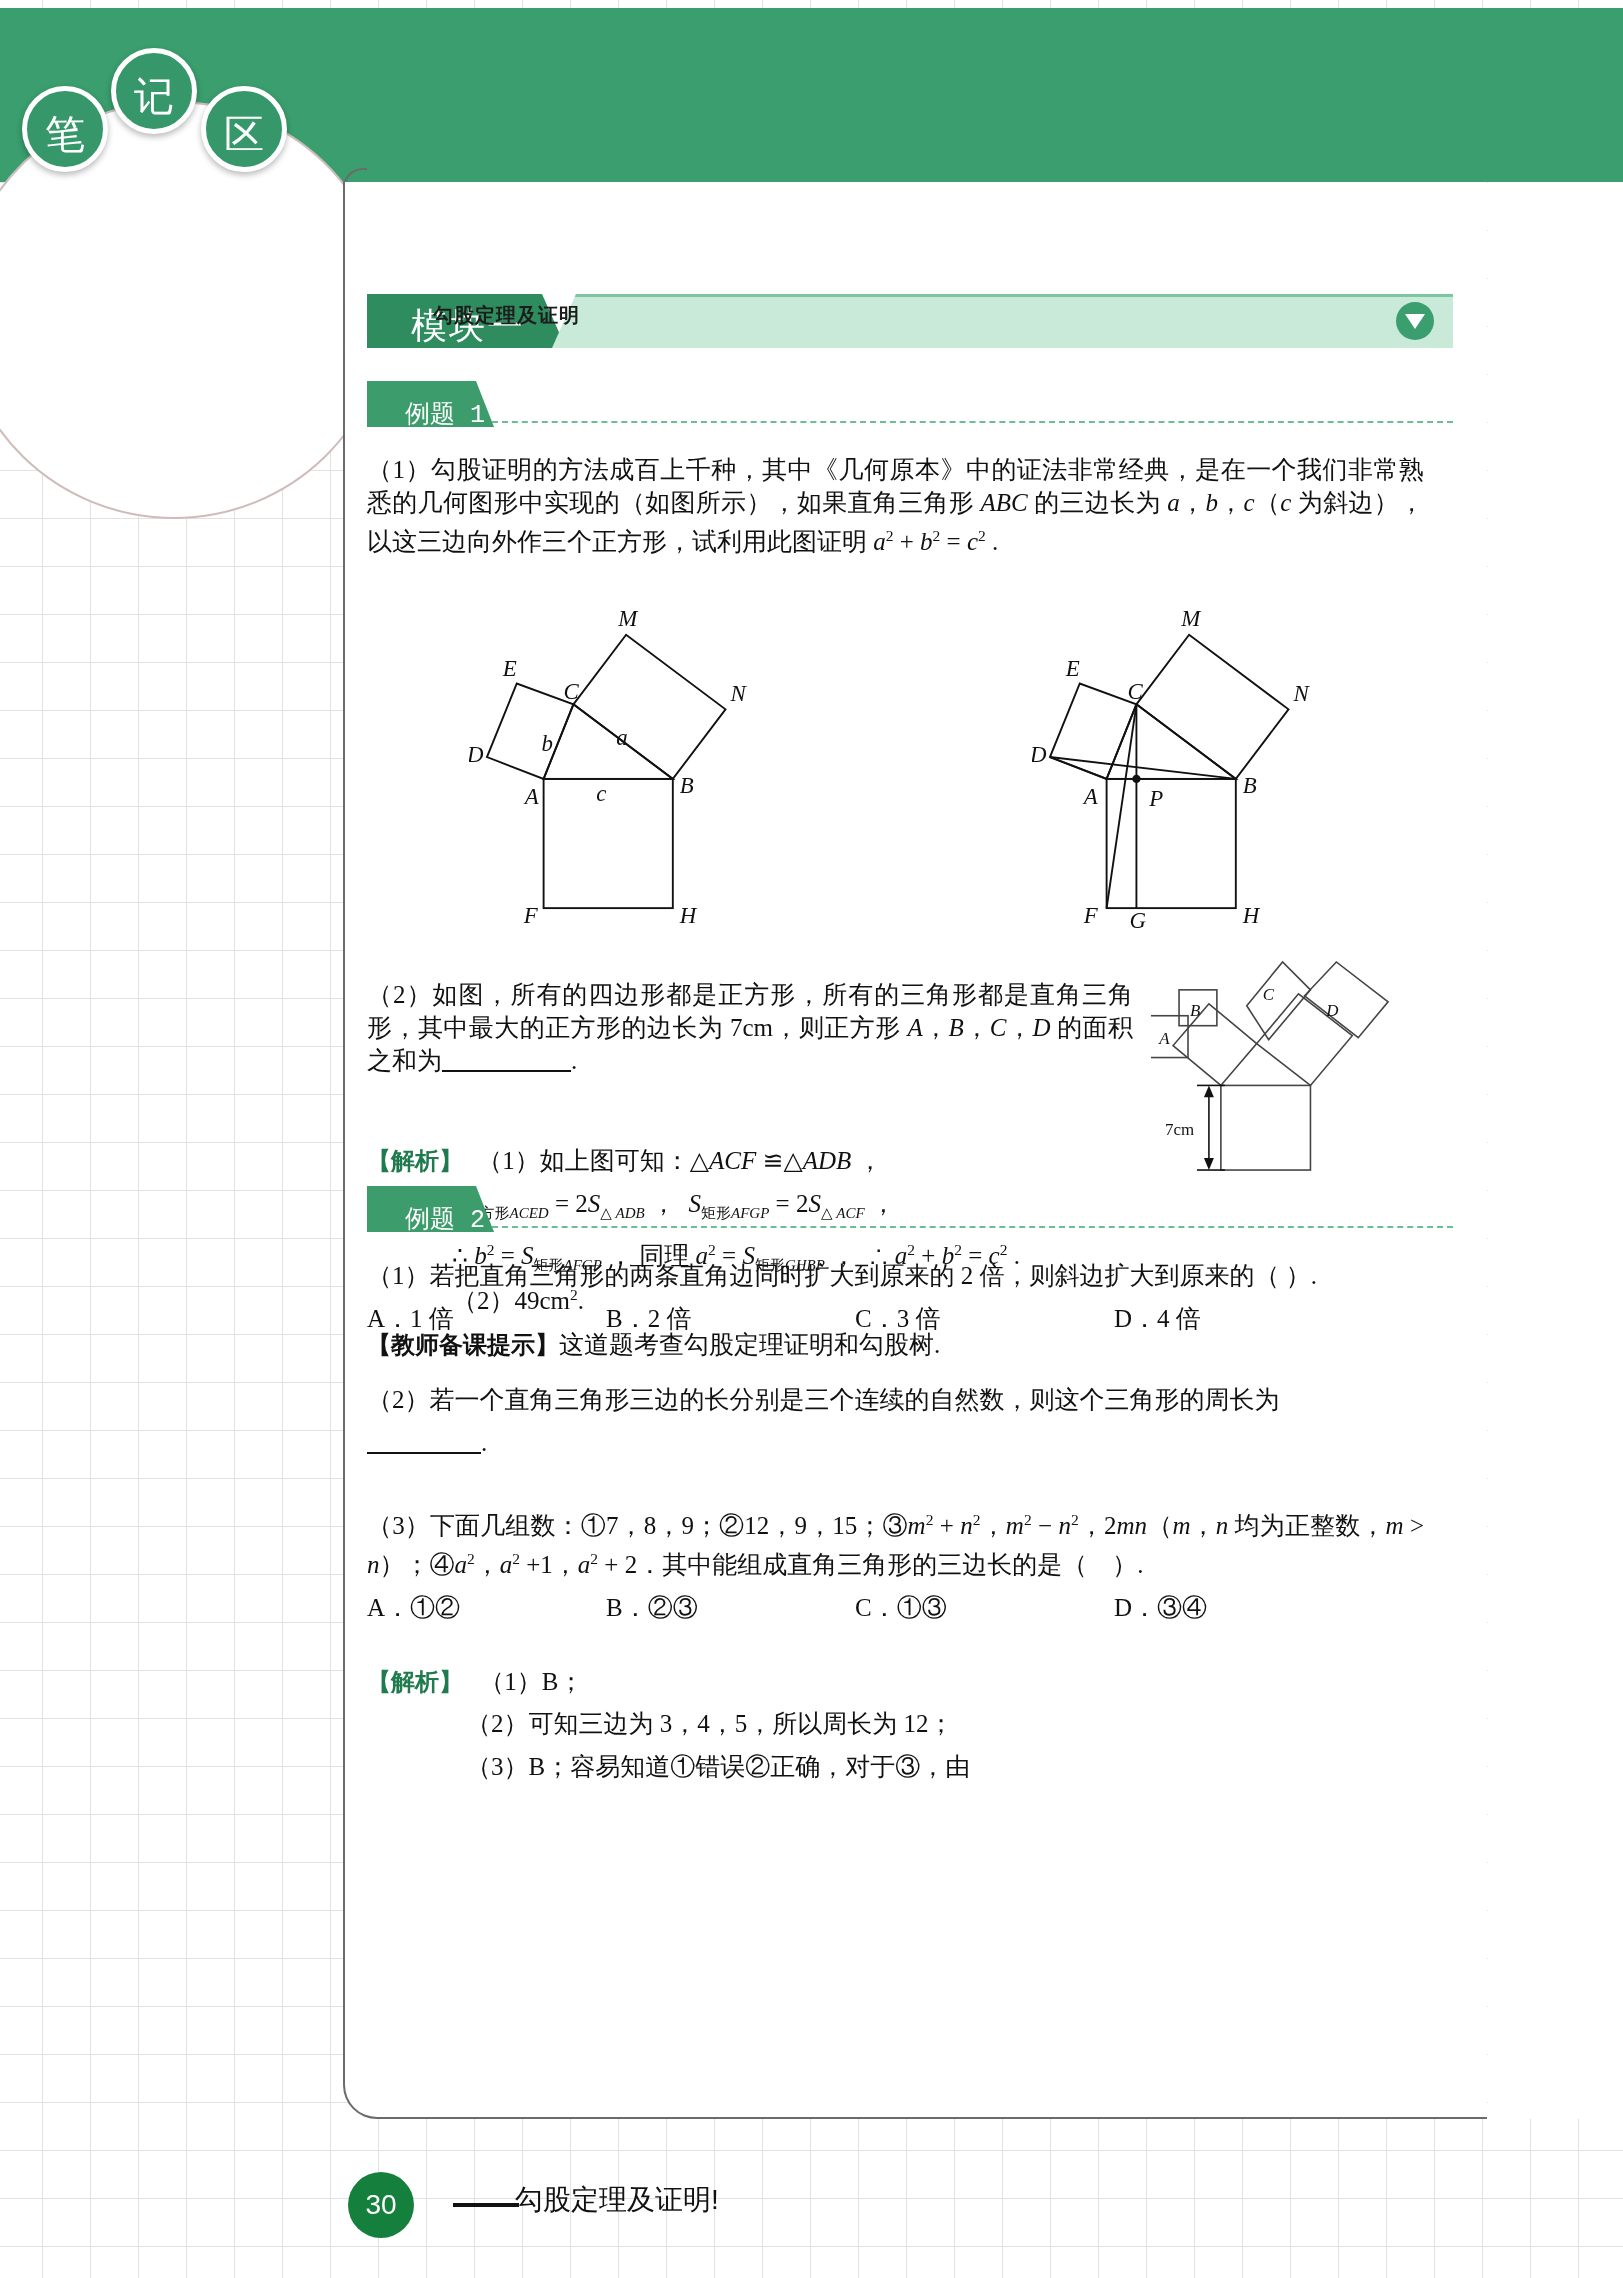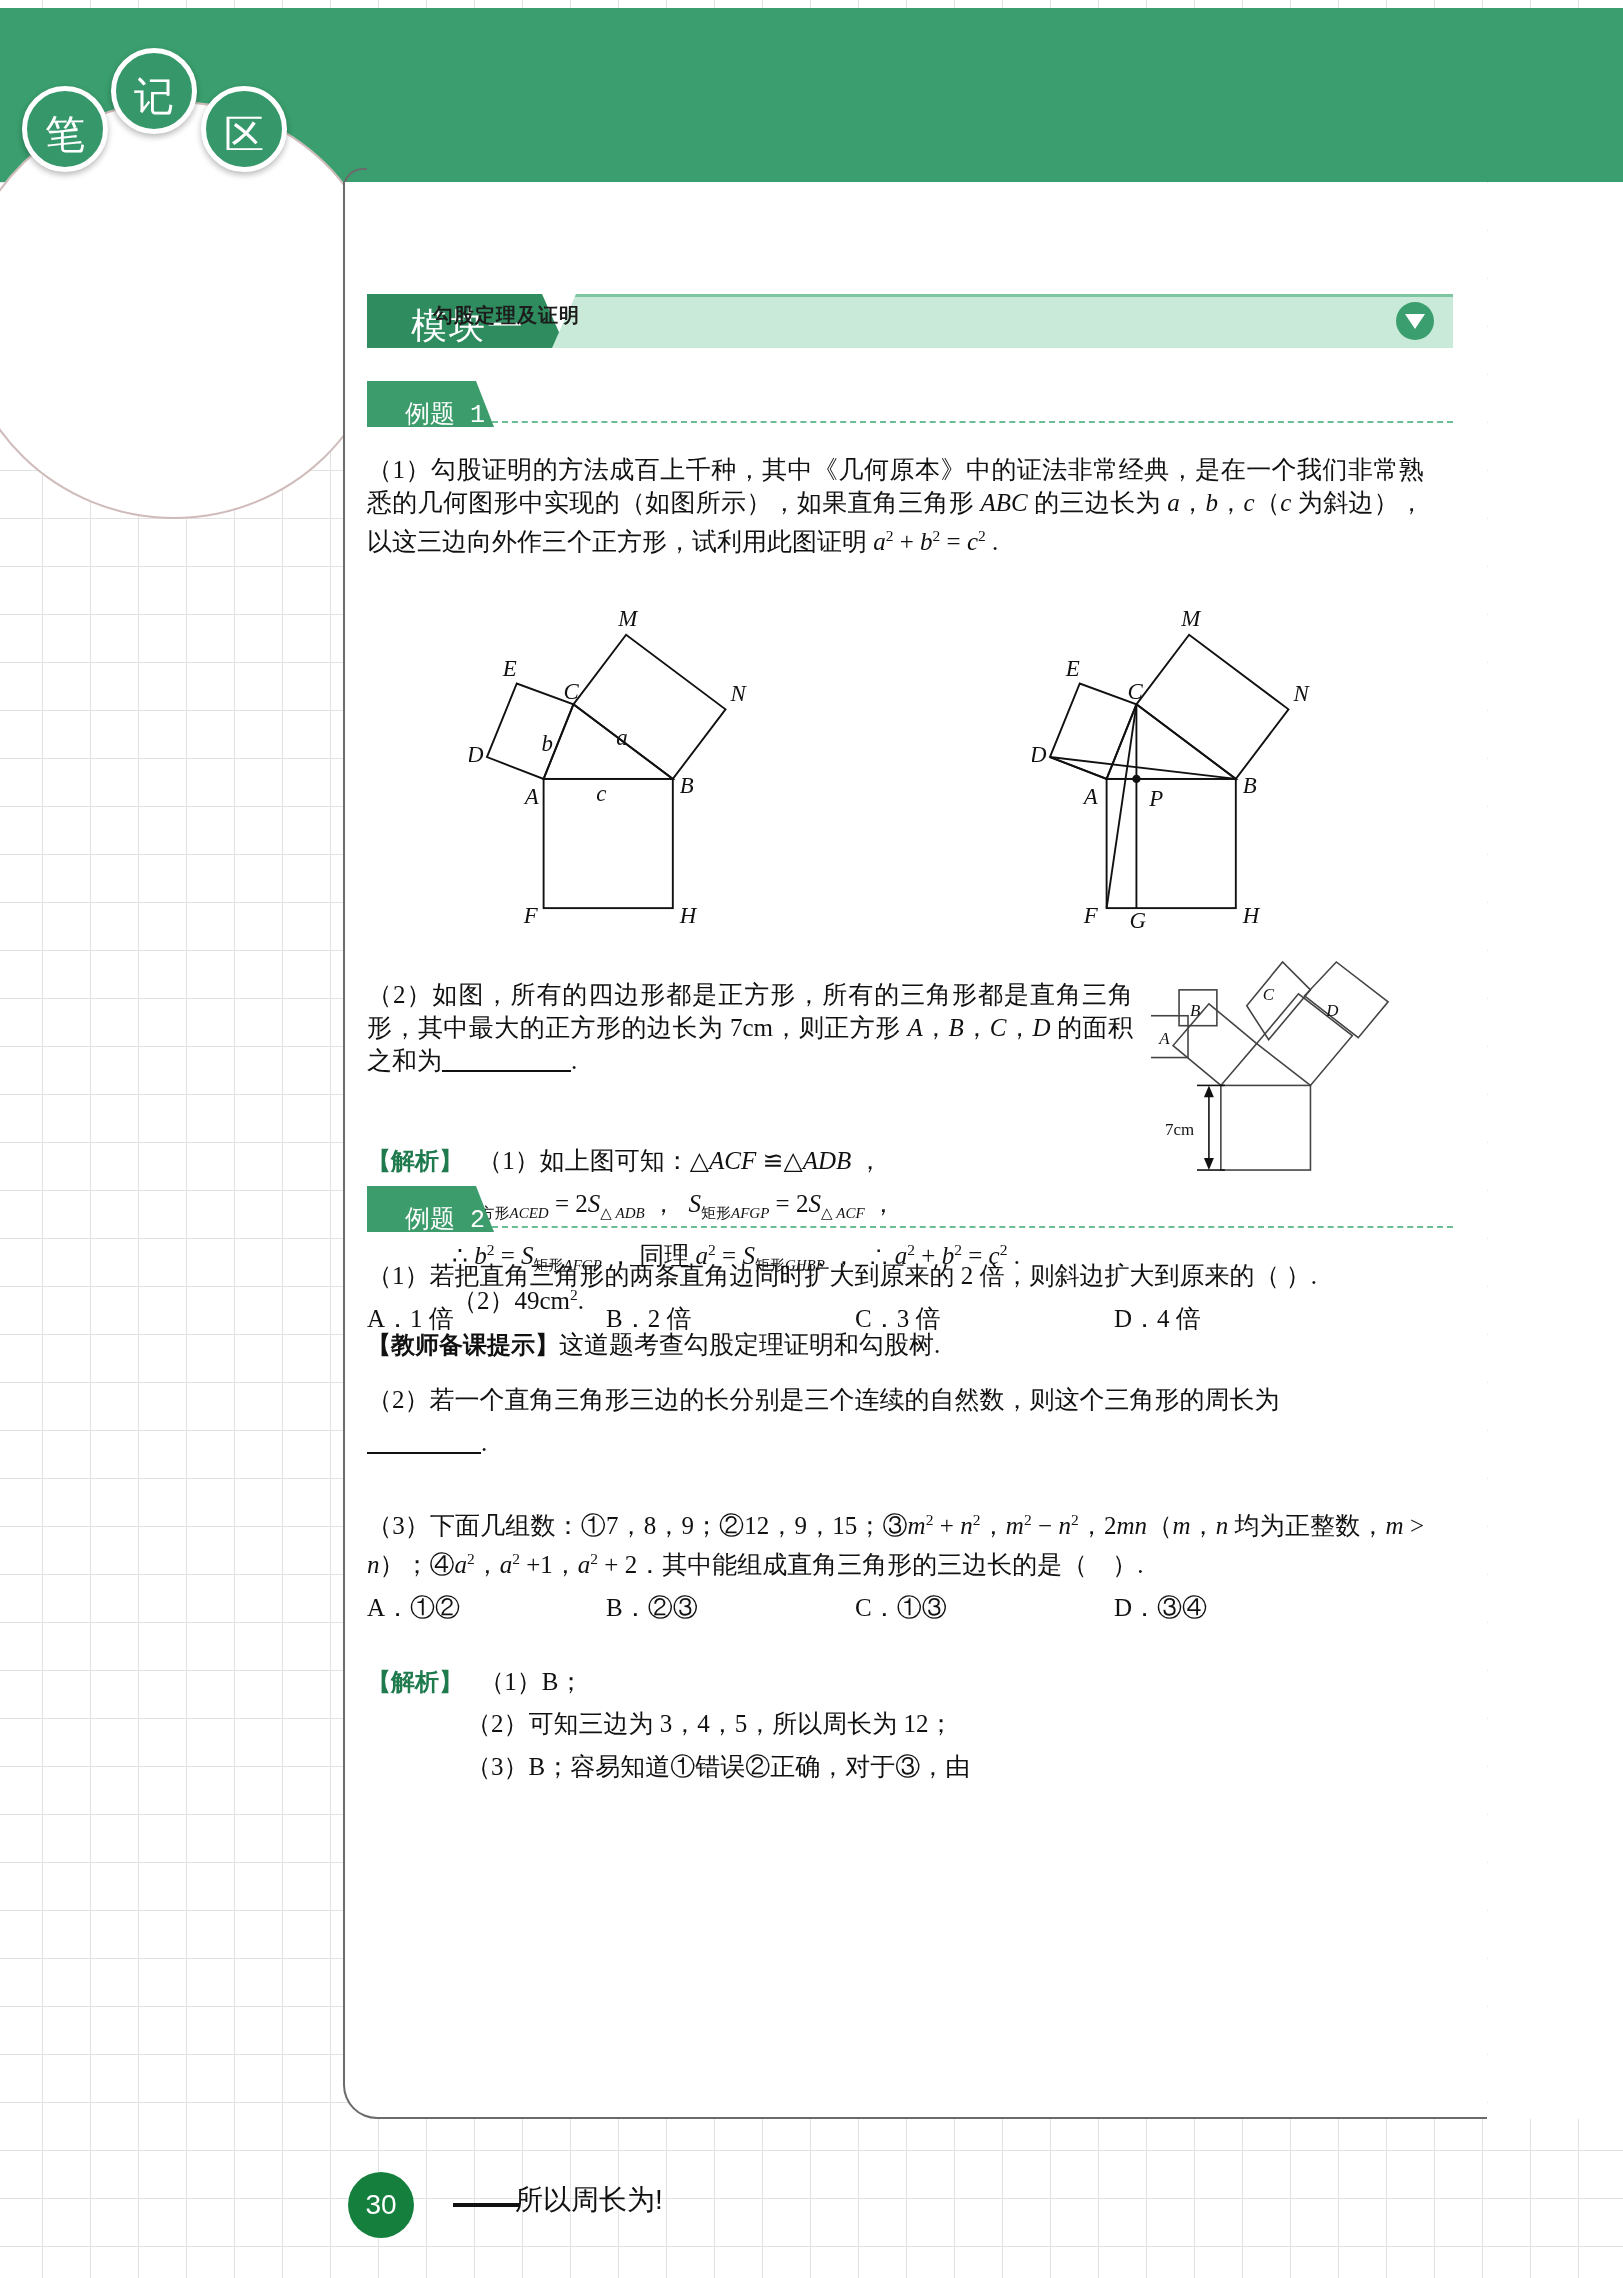--- a/index.html
+++ b/index.html
@@ -328,14 +328,14 @@
     </div>
     <div class="para" style="top:1525px;left:121px;width:955px;">（2）可知三边为 3，4，5，所以周长为 12；</div>
     <div class="para" style="top:1568px;left:121px;width:955px;">（3）B；容易知道①错误②正确，对于③，由</div>
 
   </div>
 </div>
 <div id="card-right-cover"></div>
 
 <div id="pagebadge">30</div>
 <div id="footer-line"></div>
-<div id="footer-text">所以周长为!</div>
+<div id="footer-text">勾股定理及证明!</div>
 
 
 </body></html>

